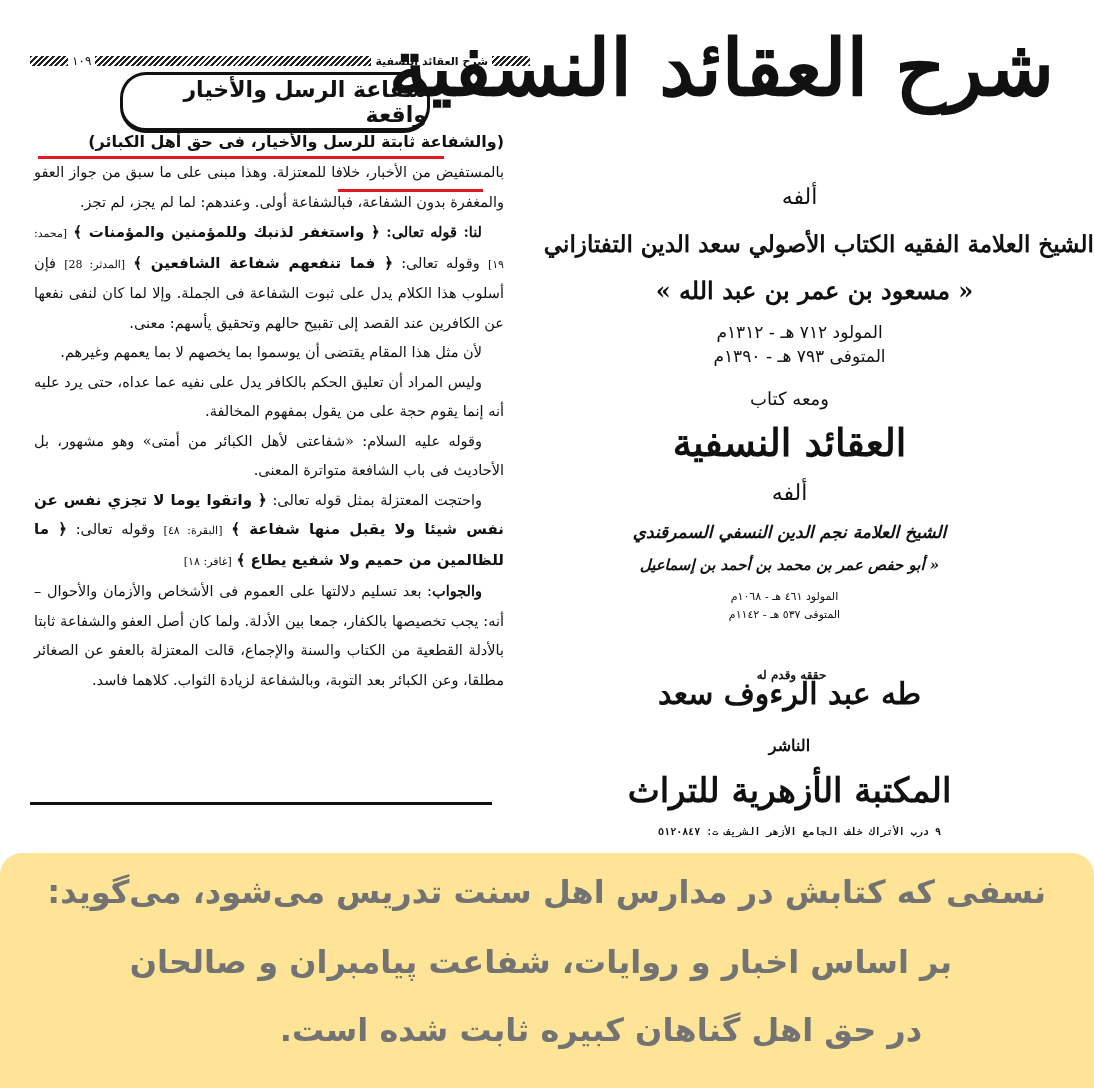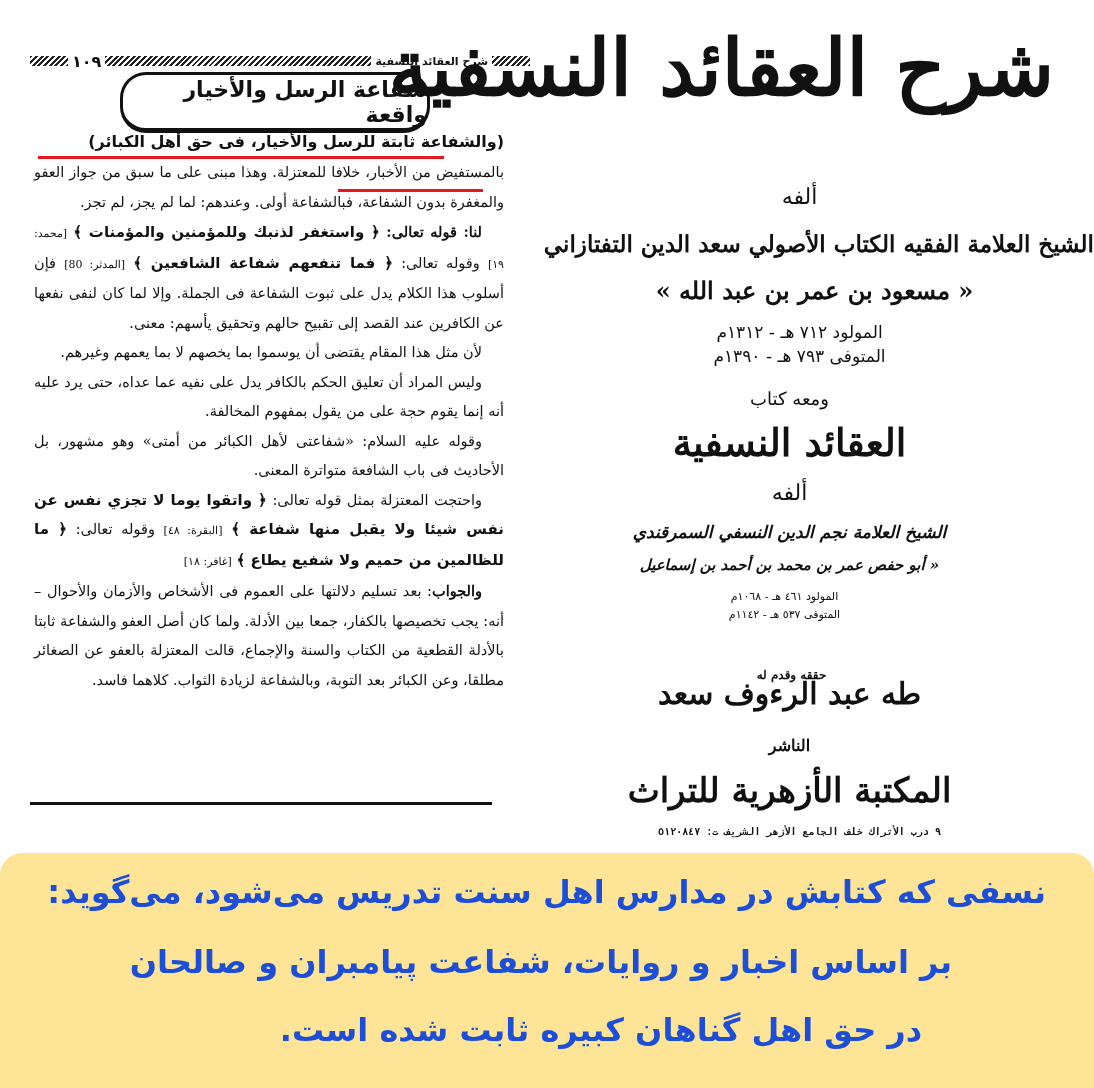--- a/index.html
+++ b/index.html
@@ -18,21 +18,21 @@
     .hatch {
       height: 10px;
       background: repeating-linear-gradient(135deg, #222 0 2px, #fff 2px 4px);
     }
     .hatch.short { width: 38px; }
     .hatch.long { flex: 1; }
     .running-head .head-title {
       font-family: "DejaVu Sans", sans-serif; font-size: 11px; font-weight: bold; white-space: nowrap;
     }
     .running-head .page-num {
-      font-family: "DejaVu Sans", sans-serif; font-size: 16px; font-weight: bold; white-space: nowrap;
+      font-family: "DejaVu Sans", sans-serif; font-size: 12px; font-weight: normal; white-space: nowrap;
     }
     .chapter-heading {
       position: absolute; top: 32px; left: 90px; width: 310px; height: 61px;
       border: 3px solid #111; border-radius: 26px;
       border-bottom-width: 5px;
       display: flex; align-items: center; justify-content: center;
       font-family: "DejaVu Sans", sans-serif; font-size: 22px; font-weight: bold;
     }
     .matn {
       position: absolute; top: 92px; right: 26px; left: 4px;
@@ -71,21 +71,21 @@
     .tp-dates2 { font-family: "DejaVu Sans", sans-serif; font-size: 11px; padding-right: 70px; }
     .tp-editor { top: 710px; font-size: 30px; font-weight: bold; padding-right: 60px; }
     .tp-publisher { top: 770px; font-size: 34px; font-weight: bold; padding-right: 60px; letter-spacing: -1px; }
     .tp-address { top: 826px; font-family: Liberation Mono, monospace; font-size: 10px; font-weight: bold; padding-right: 40px; }
 
     
     .caption-box {
       position: absolute; left: 0; top: 853px; width: 1094px; height: 235px;
       background: #fde497; border-radius: 22px 22px 0 0;
       direction: rtl; text-align: center;
-      font-family: "DejaVu Sans", sans-serif; font-weight: bold; color: #1d4ed8;
+      font-family: "DejaVu Sans", sans-serif; font-weight: bold; color: #737373;
     }
     .caption-line { position: absolute; white-space: nowrap; font-size: 32px; }
     .caption-line.l1 { top: 20px; right: 48px; }
     .caption-line.l2 { top: 90px; right: 142px; margin-left: 20px; }
     .caption-line.l3 { top: 158px; left: 0; right: 0; padding-left: 60px; text-align: center; margin-left: 48px; }
   </style>
 </head>
 <body>
 
 <div class="left-page">
@@ -103,21 +103,21 @@
   <div class="red-line" style="top:116px; left:8px; width:406px;"></div>
   <div class="red-line" style="top:149px; left:308px; width:145px;"></div>
 
   <div class="body-text">
     <p>
       <span>بالمستفيض من الأخبار، </span><span>خلافا للمعتزلة. وهذا مبنى على ما سبق من جواز العفو والمغفرة بدون الشفاعة، فبالشفاعة أولى. وعندهم: لما لم يجز، لم تجز.</span>
     </p>
     <p class="indent">
       <span class="bold">لنا: قوله تعالى: </span><span class="quran">﴿ واستغفر لذنبك وللمؤمنين والمؤمنات ﴾</span>
       <span class="ref">[محمد: ١٩]</span><span> وقوله تعالى: </span><span class="quran">﴿ فما تنفعهم شفاعة الشافعين ﴾</span>
-      <span class="ref">[المدثر: 80]</span><span> فإن أسلوب هذا الكلام يدل على ثبوت الشفاعة فى الجملة. وإلا لما كان لنفى نفعها عن الكافرين عند القصد إلى تقبيح حالهم وتحقيق يأسهم: معنى.</span>
+      <span class="ref">[المدثر: 28]</span><span> فإن أسلوب هذا الكلام يدل على ثبوت الشفاعة فى الجملة. وإلا لما كان لنفى نفعها عن الكافرين عند القصد إلى تقبيح حالهم وتحقيق يأسهم: معنى.</span>
     </p>
     <p class="indent">لأن مثل هذا المقام يقتضى أن يوسموا بما يخصهم لا بما يعمهم وغيرهم.</p>
     <p class="indent">وليس المراد أن تعليق الحكم بالكافر يدل على نفيه عما عداه، حتى يرد عليه أنه إنما يقوم حجة على من يقول بمفهوم المخالفة.</p>
     <p class="indent">وقوله عليه السلام: «شفاعتى لأهل الكبائر من أمتى» وهو مشهور، بل الأحاديث فى باب الشافعة متواترة المعنى.</p>
     <p class="indent">
       <span>واحتجت المعتزلة بمثل قوله تعالى: </span><span class="quran">﴿ واتقوا يوما لا تجزي نفس عن نفس شيئا ولا يقبل منها شفاعة ﴾</span>
       <span class="ref">[البقرة: ٤٨]</span><span> وقوله تعالى: </span><span class="quran">﴿ ما للظالمين من حميم ولا شفيع يطاع ﴾</span>
       <span class="ref">[غافر: ١٨]</span>
     </p>
     <p class="indent">

